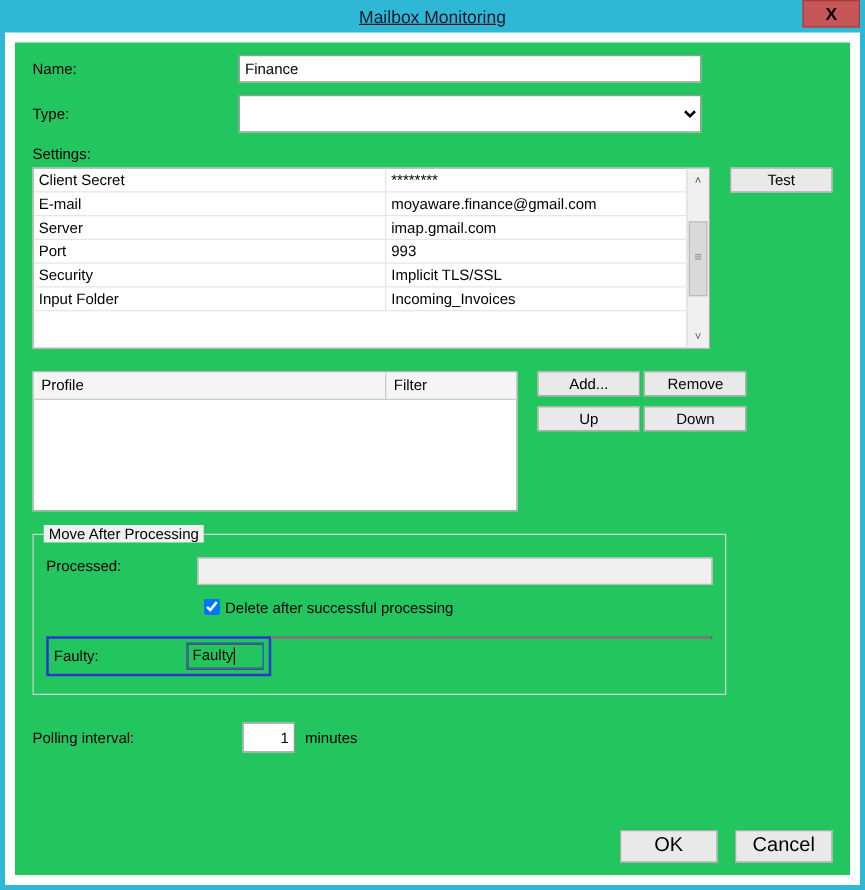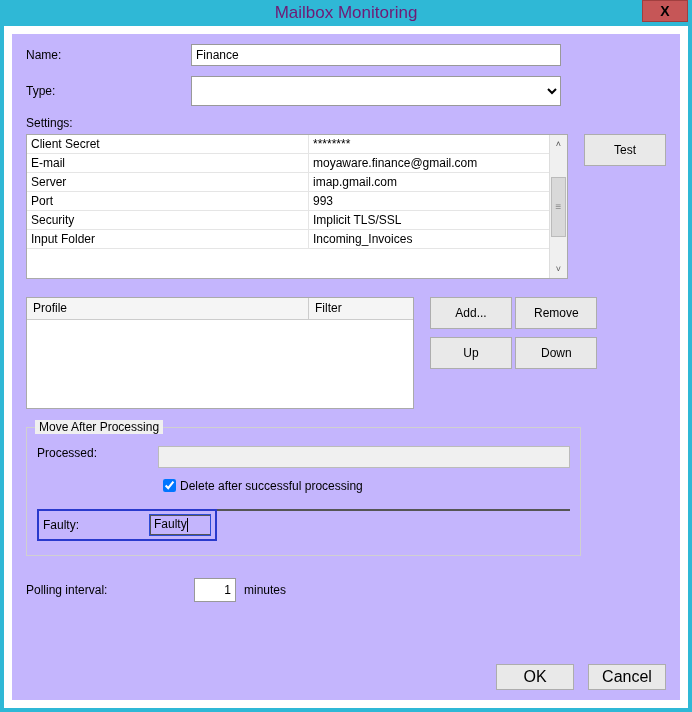--- a/index.html
+++ b/index.html
@@ -23,41 +23,42 @@
   }
   .titlebar {
     height: 26px;
     background: #2fb8d6;
     display: flex;
     align-items: center;
     justify-content: center;
     position: relative;
   }
   .titlebar .title {
-    font-size: 17px;
-    color: #701a75;
+    font-size: 14px;
+    color: #0f172a;
+    text-decoration: underline;
   }
   .close-btn {
     position: absolute;
     right: 0;
     top: 0;
     width: 46px;
     height: 22px;
     background: #c65657;
     color: #000;
     font-size: 14px;
     font-weight: bold;
     display: flex;
     align-items: center;
     justify-content: center;
     border: 1px solid #a03f3f;
     cursor: pointer;
   }
   .content {
-    background: #c4b5fd;
+    background: #22c55e;
     margin: 8px;
     padding: 10px 14px 14px 14px;
     height: calc(100% - 42px);
     position: relative;
   }
   .row {
     display: flex;
     align-items: center;
     margin-bottom: 10px;
   }
@@ -148,21 +149,21 @@
     display:flex;
     align-items:center;
     justify-content:center;
     color:#888;
     font-size:10px;
     cursor:pointer;
   }
   .vscroll .track { flex: 1; }
   .side-btn {
     width: 82px;
-    height: 32px;
+    height: 20px;
     background: #e9e9e9;
     border: 1px solid #adadad;
     font-family: inherit;
     font-size: 12px;
     cursor: pointer;
     margin-bottom: 8px;
   }
   .side-col { margin-left: 16px; }
 
   .profiles-area {

